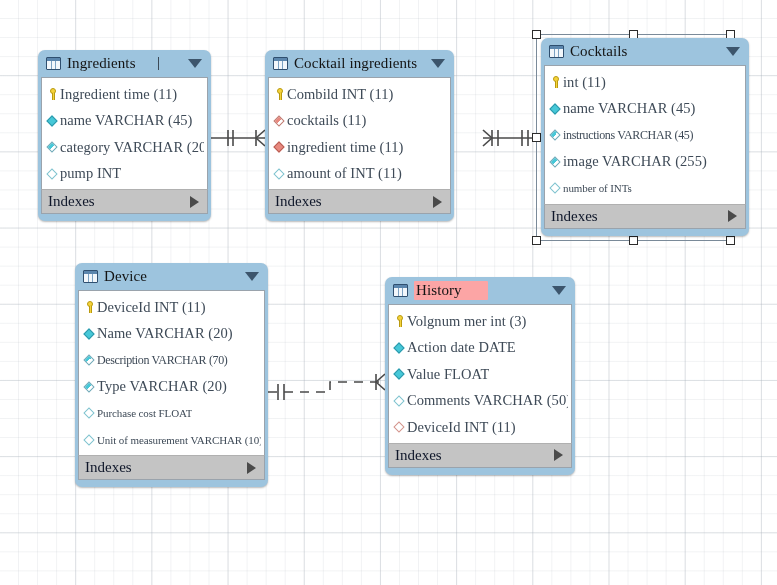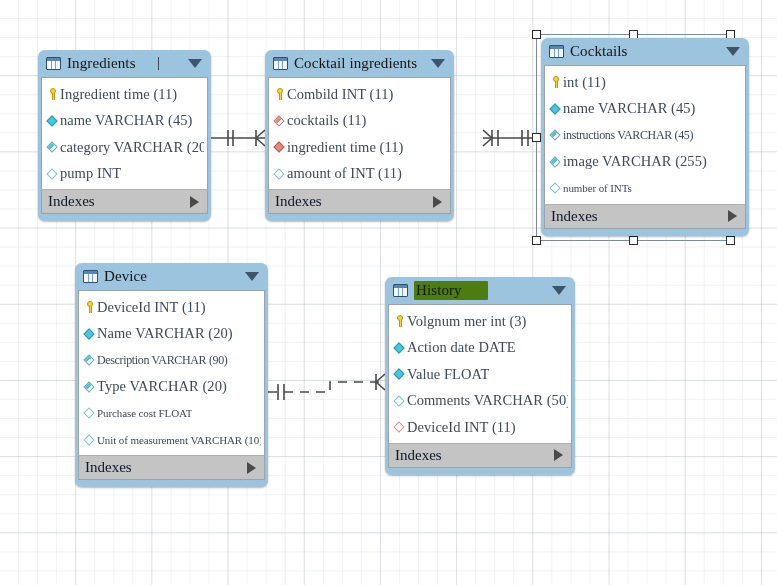--- a/index.html
+++ b/index.html
@@ -74,21 +74,21 @@
     background: #7ba2c3;
     box-shadow: 4px 0 0 0 #7ba2c3;
   }
   .tbl-title {
     font-size: 15px;
     color: #141414;
     white-space: nowrap;
     letter-spacing: 0.1px;
   }
   .tbl-title.sel {
-    background: #4d7c0f;
+    background: #fca5a5;
     padding: 1px 26px 1px 2px;
     border-radius: 1px;
   }
   .tbl-title.edit::after {
     content: "";
     display: inline-block;
     width: 1px;
     height: 13px;
     background: #3b4a58;
     margin-left: 22px;
@@ -400,21 +400,21 @@
           <div class="col-row">
             <span class="gly">
               <span class="dia filled-cyan"></span>
             </span>
             <span class="col-label">Name VARCHAR (20)</span>
           </div>
           <div class="col-row">
             <span class="gly">
               <span class="dia half-cyan"></span>
             </span>
-            <span class="col-label cond">Description VARCHAR (90)</span>
+            <span class="col-label cond">Description VARCHAR (70)</span>
           </div>
           <div class="col-row">
             <span class="gly">
               <span class="dia half-cyan"></span>
             </span>
             <span class="col-label">Type VARCHAR (20)</span>
           </div>
           <div class="col-row">
             <span class="gly">
               <span class="dia hollow-cyan"></span>

